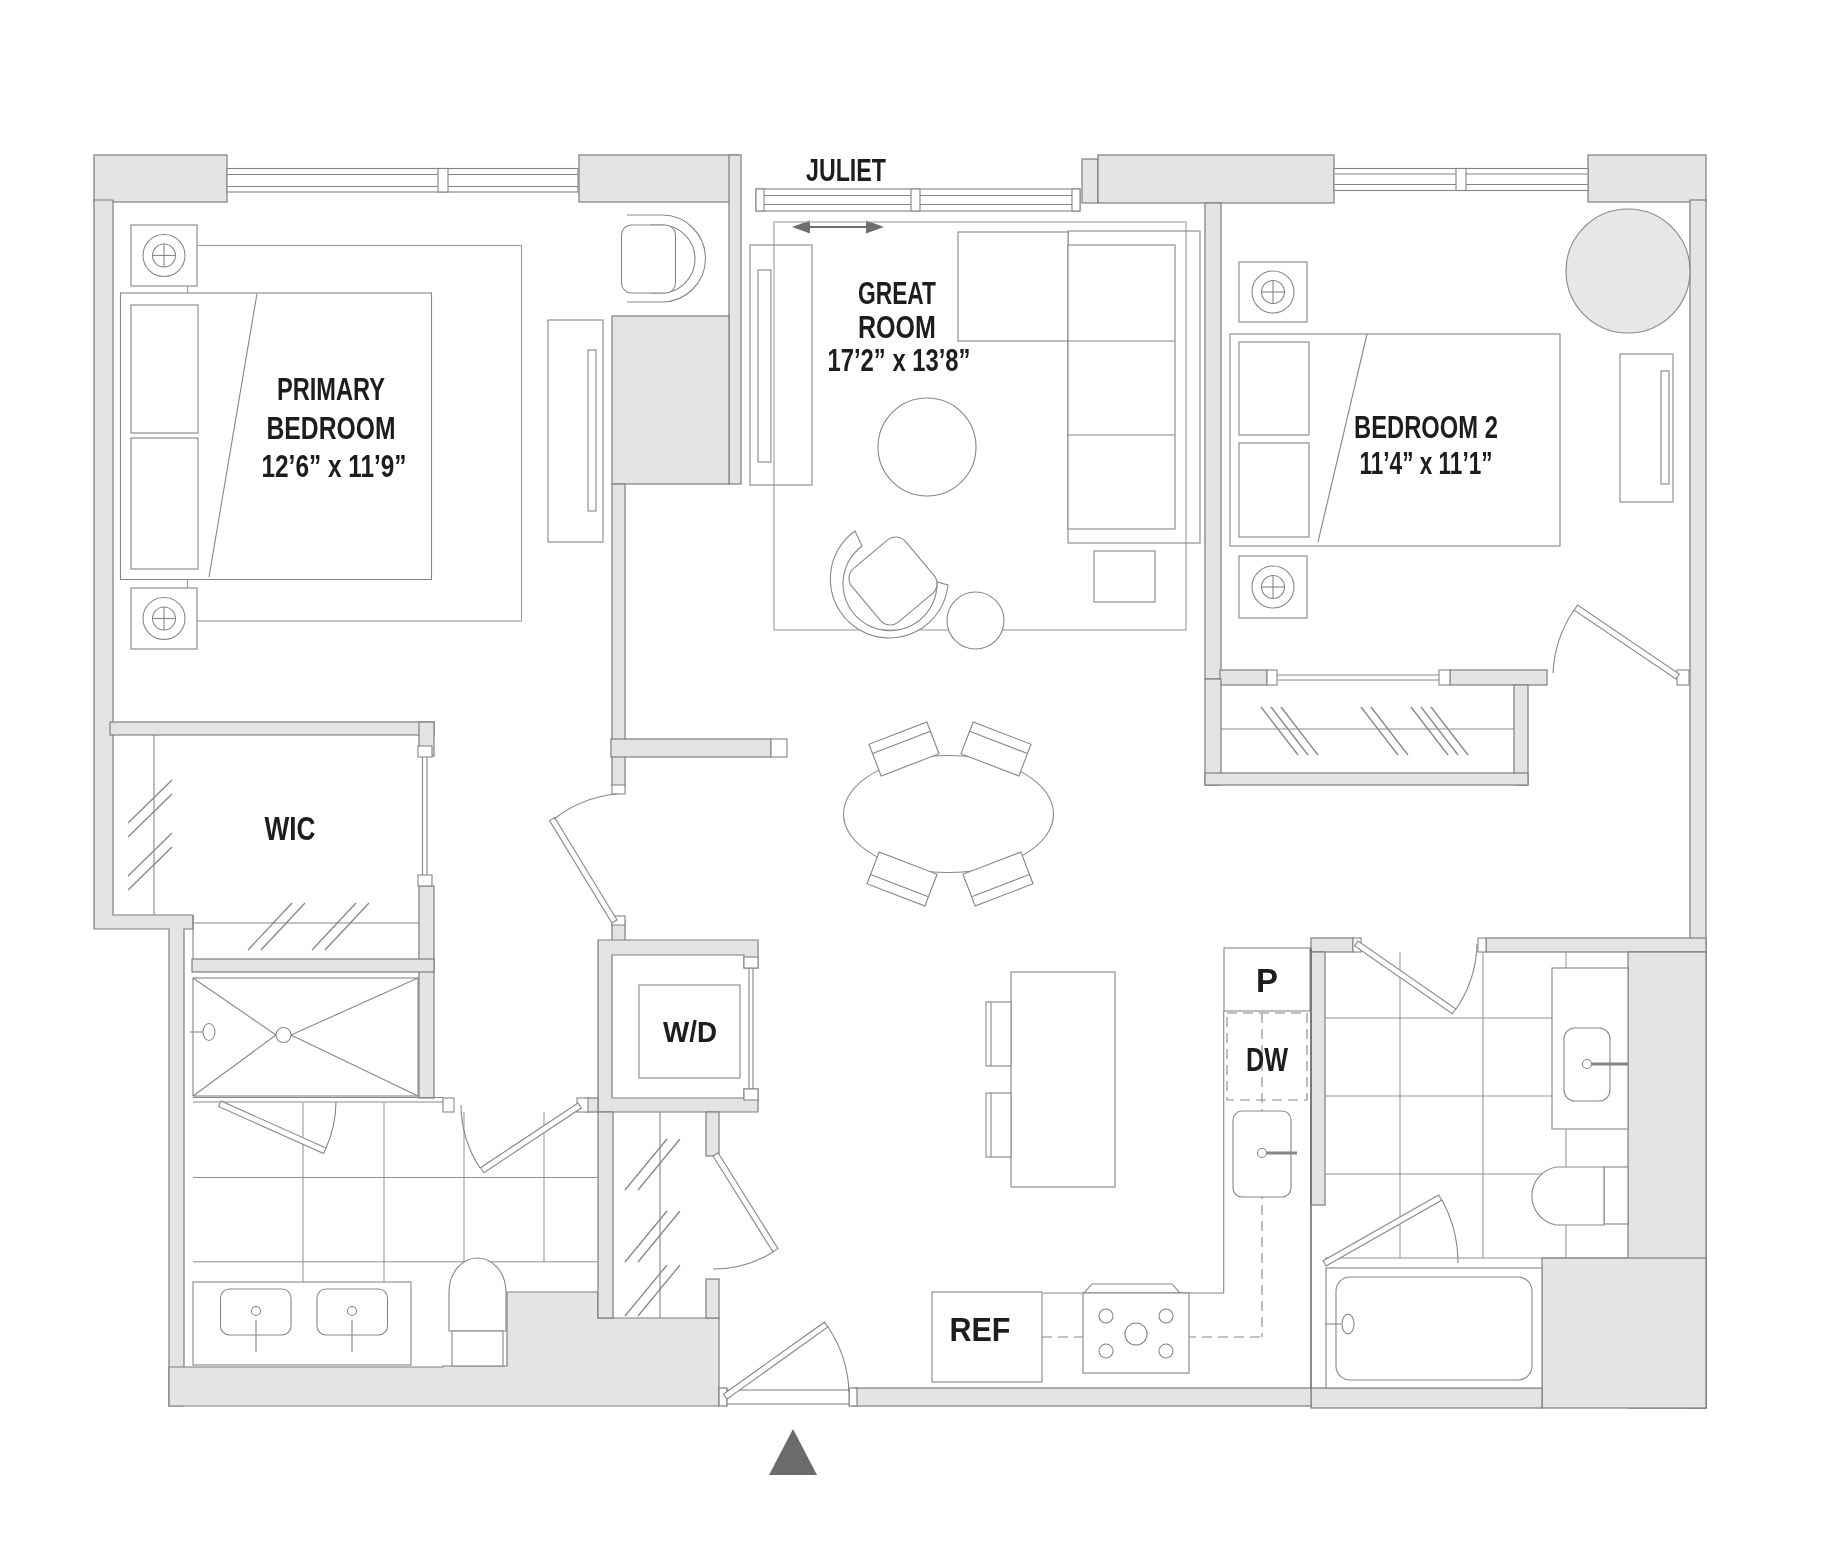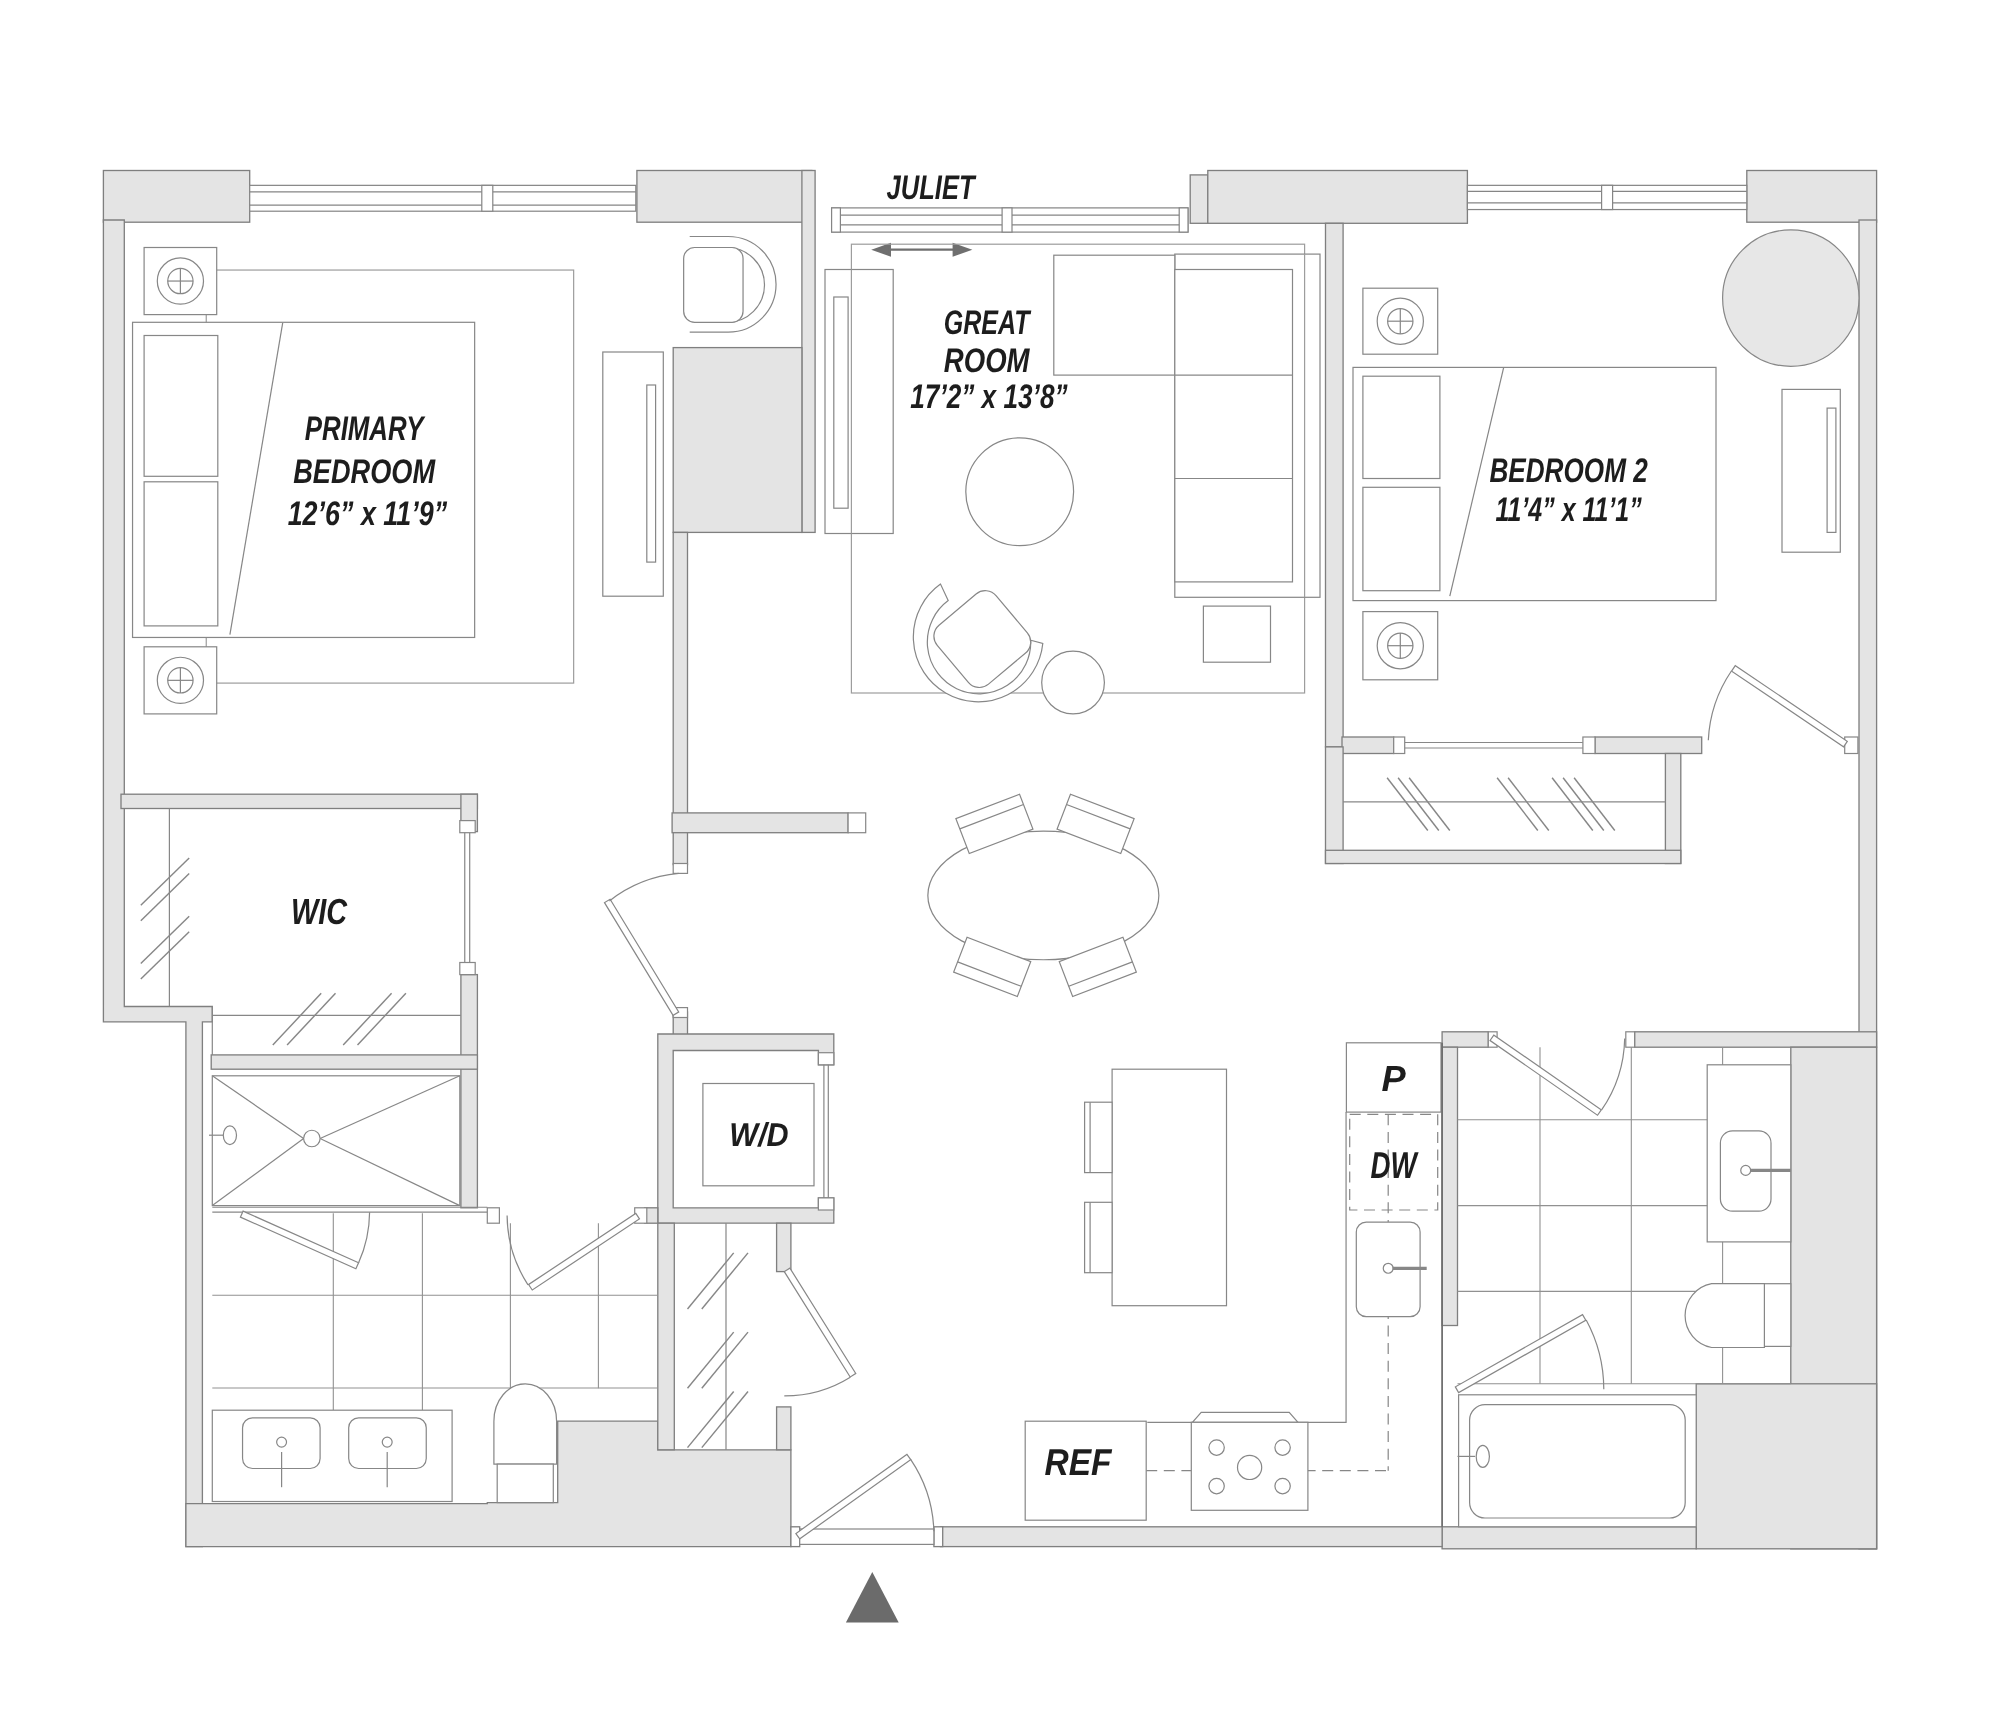--- a/index.html
+++ b/index.html
@@ -1,16 +1,16 @@
 <!DOCTYPE html>
 <html><head>
 <meta charset="utf-8">
 <style>
   html,body{margin:0;padding:0;background:#ffffff;}
-  .wrap{width:1821px;height:1566px;position:relative;background:#ffffff;font-style:italic;}
+  .wrap{width:1821px;height:1566px;position:relative;background:#ffffff;}
   svg{display:block;}
   text{font-family:"Liberation Sans", sans-serif;font-weight:bold;fill:#1d1d1d;}
 </style>
 </head>
 <body>
 <div class="wrap">
 <svg width="1821" height="1566" viewBox="0 0 1821 1566">
 
 <g fill="#e4e4e4" stroke="#7f7f7f" stroke-width="1.2">
 

